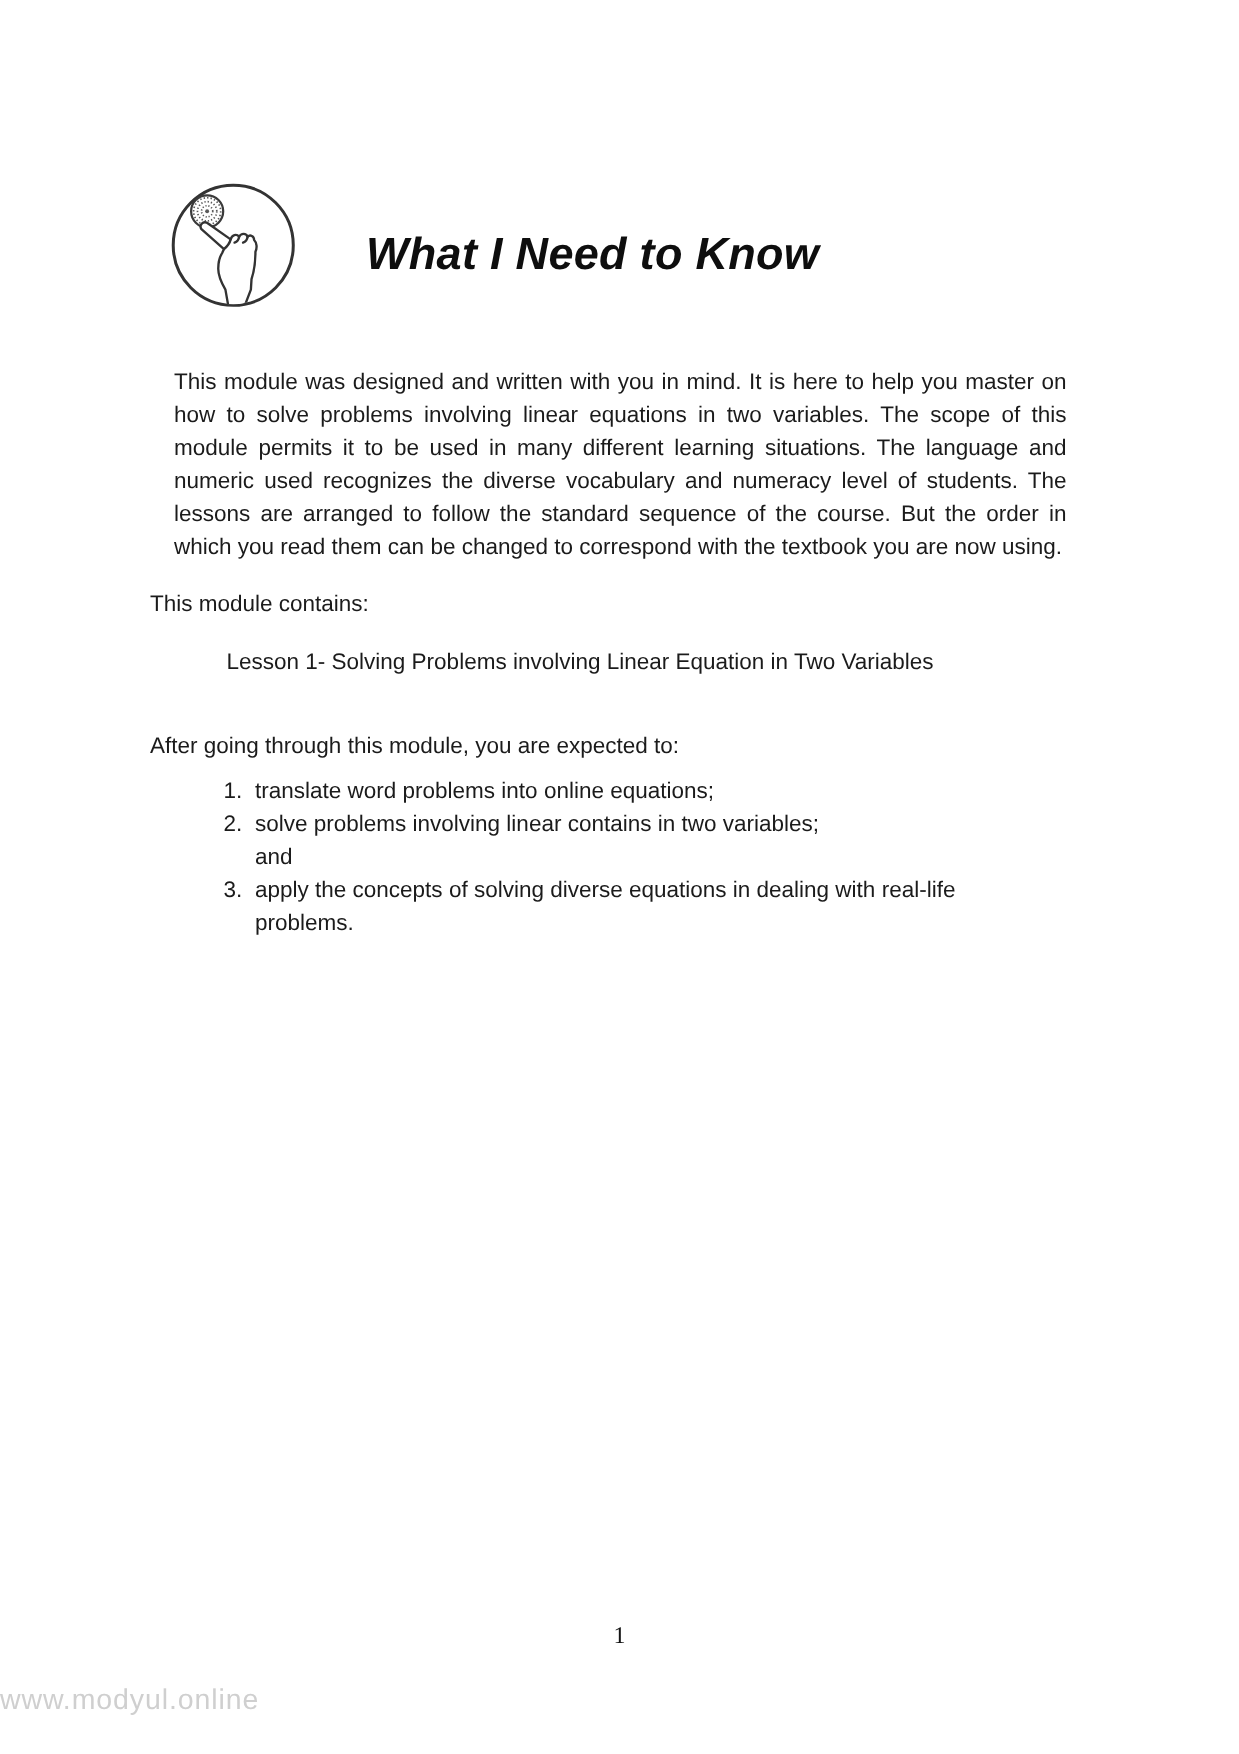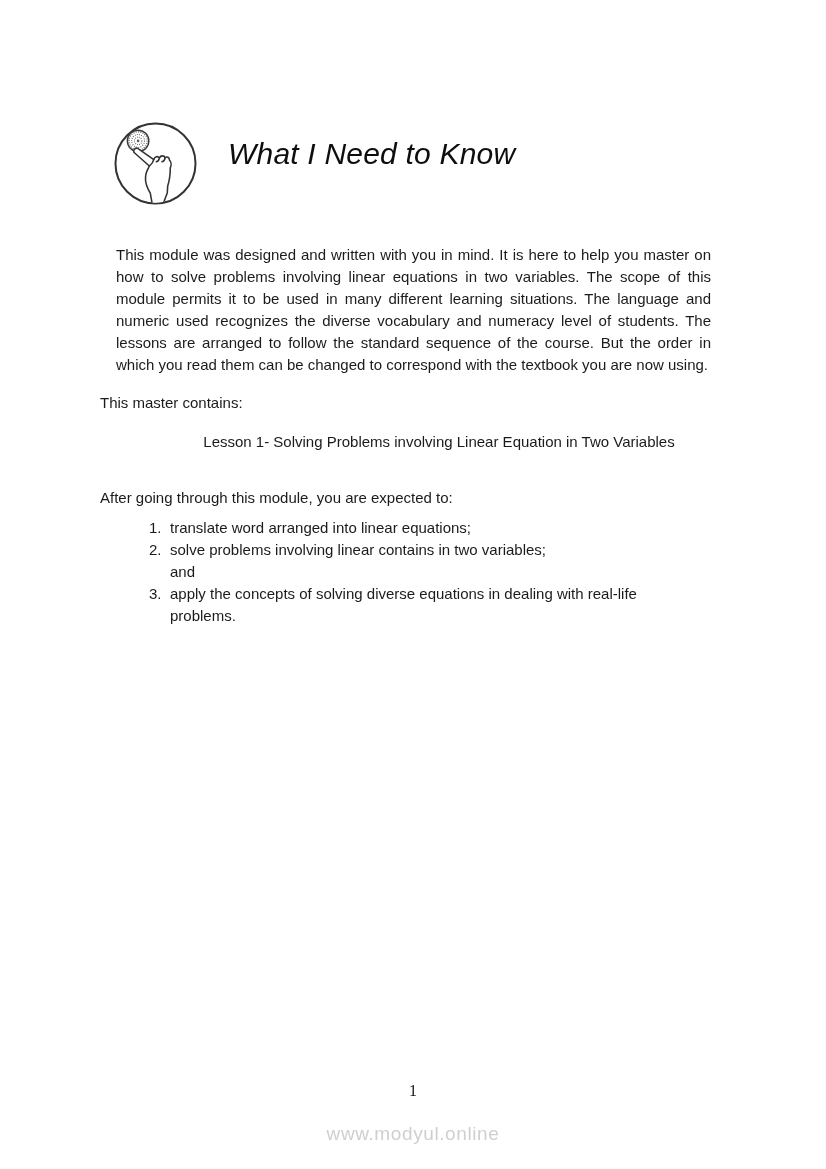--- a/index.html
+++ b/index.html
@@ -19,42 +19,42 @@
     position: absolute;
     left: 112px;
     top: 120px;
     width: 87px;
     height: 87px;
   }
   .page-title {
     position: absolute;
     left: 228px;
     top: 138px;
-    margin: 0;
+    margin: 16px;
     font-size: 30px;
     line-height: 32px;
-    font-weight: normal;
+    font-weight: bold;
     font-style: italic;
     letter-spacing: 0.2px;
     color: #0e0e0e;
     white-space: nowrap;
   }
 
   
   .content {
     position: absolute;
     left: 100px;
     top: 228px;
     width: 627px;
     font-size: 15px;
     line-height: 22px;
   }
   .intro-paragraph { margin: 16px; text-align: justify; }
   .contains-line   { margin: 15px 0 0; }
-  .lesson-line     { margin: 17px 0 0; padding-left: 51px; text-align: center; }
+  .lesson-line     { margin: 17px 0 0; padding-left: 51px; }
   .objectives-intro{ margin: 34px 0 0; }
 
   ol.objectives {
     list-style: none;
     counter-reset: obj;
     margin: 8px 0 0;
     padding: 0 0 0 49px;
   }
   ol.objectives li {
     position: relative;
@@ -79,21 +79,21 @@
     text-align: center;
     font-family: "Liberation Serif", "DejaVu Serif", serif;
     font-size: 16px;
     color: #141414;
   }
   .watermark {
     position: absolute;
     left: 0;
     top: 1123px;
     width: 100%;
-    text-align: center;
+    text-align: left;
     font-size: 19px;
     letter-spacing: 0.6px;
     color: #cfcfcf;
   }
 </style>
 </head>
 <body>
 
 <div class="page">
 
@@ -131,28 +131,28 @@
       <path fill="none" d="M54.5,43.5 C54.2,45.8 52.8,47.4 51,48"></path>
       <path fill="none" d="M61,43.5 C60.7,45.8 59.3,47.4 57.5,48"></path>
     </g>
   </svg>
 
   <h1 class="page-title">What I Need to Know</h1>
 
   <div class="content">
     <p class="intro-paragraph">This module was designed and written with you in mind. It is here to help you master on how to solve problems involving linear equations in two variables. The scope of this module permits it to be used in many different learning situations. The language and numeric used recognizes the diverse vocabulary and numeracy level of students. The lessons are arranged to follow the standard sequence of the course. But the order in which you read them can be changed to correspond with the textbook you are now using.</p>
 
-    <p class="contains-line">This master contains:</p>
+    <p class="contains-line">This module contains:</p>
 
     <p class="lesson-line">Lesson 1- Solving Problems involving Linear Equation in Two Variables</p>
 
     <p class="objectives-intro">After going through this module, you are expected to:</p>
 
     <ol class="objectives">
-      <li>translate word arranged into linear equations;</li>
+      <li>translate word problems into online equations;</li>
       <li>solve problems involving linear contains in two variables;
 and</li>
       <li>apply the concepts of solving diverse equations in dealing with real-life
 problems.</li>
     </ol>
   </div>
 
   <div class="page-number">1</div>
   <div class="watermark">www.modyul.online</div>
 

